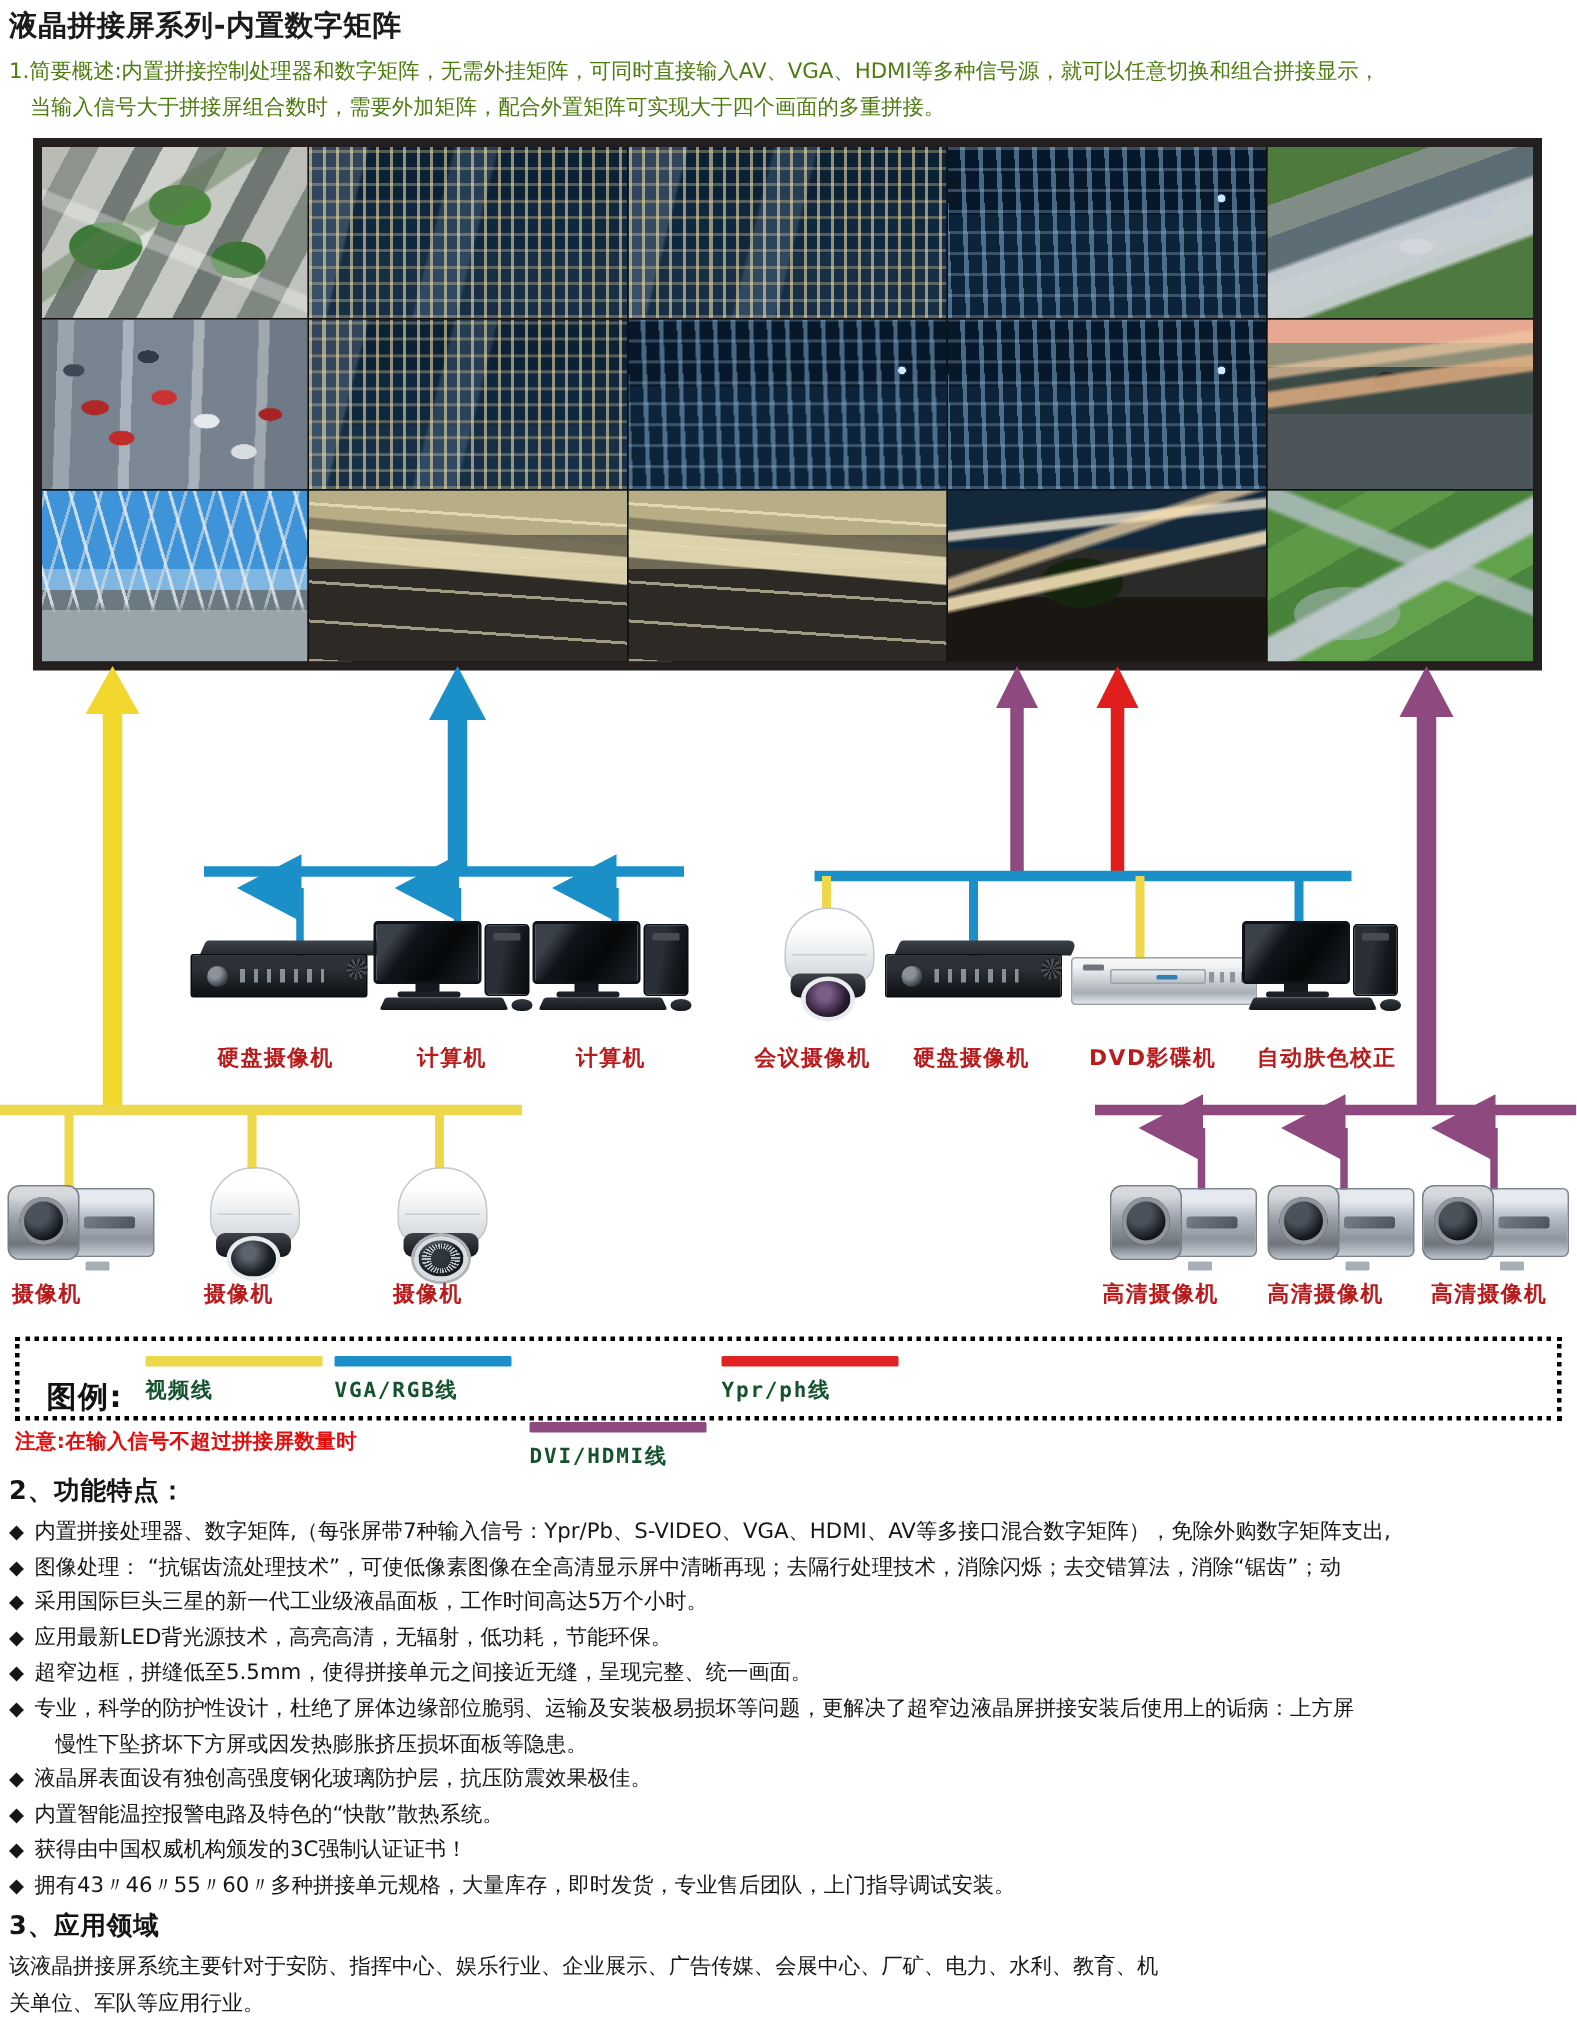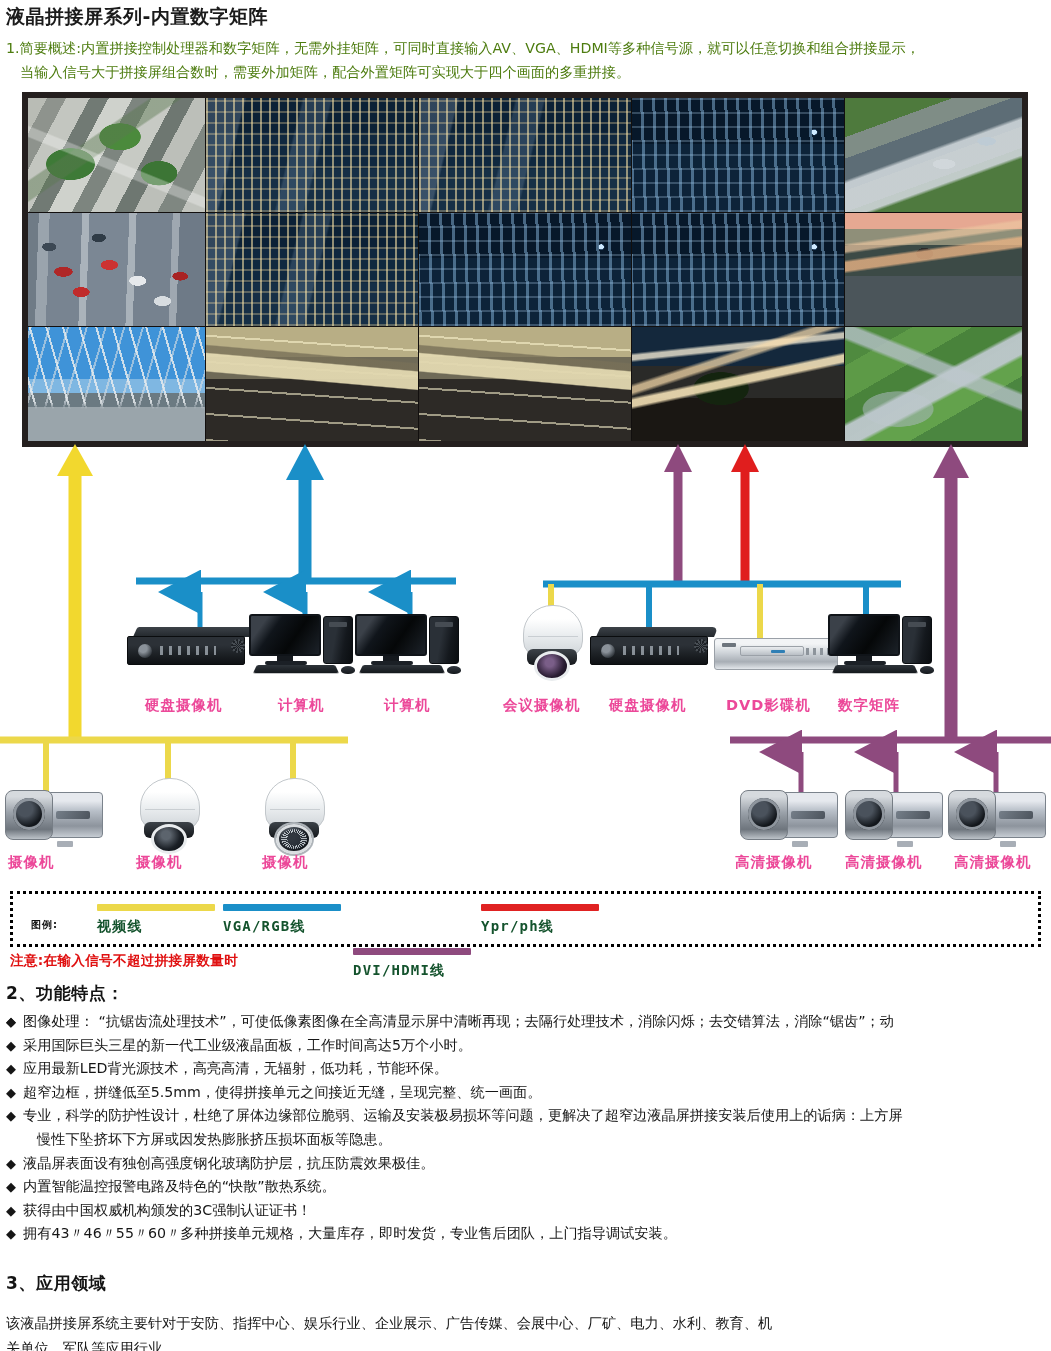--- a/index.html
+++ b/index.html
@@ -154,21 +154,21 @@
       linear-gradient(22deg,transparent 0 54%,rgba(180,192,198,.8) 56% 63%,transparent 65%),
       radial-gradient(ellipse 60px 30px at 30% 72%, rgba(170,185,190,.55) 0 58%, transparent 60%);
   }
 
   
   .wiring{position:absolute;left:0;top:440px;width:1051px;height:430px;}
 
   
   .dev-label{
     position:absolute;font-size:14.5px;font-weight:700;letter-spacing:1px;
-    color:#ec4899;white-space:nowrap;text-align:center;
+    color:#b91c1c;white-space:nowrap;text-align:center;
   }
 
   
   .device{position:absolute;}
 
   
   .boxcam{width:96px;height:56px;}
   .boxcam .body{
     position:absolute;left:24px;top:6px;width:72px;height:44px;border-radius:4px;
     background:linear-gradient(180deg,#e6e9ee 0 18%,#b9c0c9 40%,#8d949d 75%,#c6ccd3 100%);
@@ -297,21 +297,21 @@
   .dvd .logo{
     position:absolute;left:8px;top:9px;width:14px;height:4px;background:#6d757d;border-radius:1px;
   }
 
   
   .legend{
     position:absolute;left:10px;top:891px;width:1031px;height:56px;
     border:3px dotted #000;box-sizing:border-box;background:#fff;
   }
   .legend .lg-title{
-    position:absolute;left:18px;top:24px;font-size:10px;font-weight:700;letter-spacing:1px;color:#111;
+    position:absolute;left:18px;top:24px;font-size:20px;font-weight:700;letter-spacing:1px;color:#111;
   }
   .legend .lg-item{position:absolute;top:10px;}
   .legend .lg-swatch{width:118px;height:7px;border-radius:1px;}
   .legend .lg-text{
     margin-top:7px;font-size:14px;font-weight:700;letter-spacing:1.2px;color:#14532d;
     font-family:"DejaVu Sans Mono","Liberation Mono",monospace;
   }
   .note{
     position:absolute;left:10px;top:952px;font-size:13.6px;font-weight:700;color:#e01010;letter-spacing:.3px;
   }
@@ -513,21 +513,21 @@
       <div class="kbd"></div>
       <div class="mouse"></div>
   </div>
 
   <div class="dev-label" style="left:145px;top:696px;">硬盘摄像机</div>
   <div class="dev-label" style="left:278px;top:696px;">计算机</div>
   <div class="dev-label" style="left:384px;top:696px;">计算机</div>
   <div class="dev-label" style="left:503px;top:696px;">会议摄像机</div>
   <div class="dev-label" style="left:609px;top:696px;">硬盘摄像机</div>
   <div class="dev-label" style="left:726px;top:696px;">DVD影碟机</div>
-  <div class="dev-label" style="left:838px;top:696px;">数字矩阵</div>
+  <div class="dev-label" style="left:838px;top:696px;">自动肤色校正</div>
 
   <div class="device boxcam" style="left:5px;top:786px;">
     <div class="body"></div>
       <div class="lens"></div>
       <div class="foot"></div>
   </div>
   <div class="device ptz" style="left:132px;top:778px;">
     <div class="dome"></div>
       <div class="ring"></div>
       <div class="lensball"></div>
@@ -578,20 +578,21 @@
       <div class="lg-swatch" style="background:#e02222;"></div>
       <div class="lg-text">Ypr/ph线</div>
     </div>
   </div>
   <div class="note">注意:在输入信号不超过拼接屏数量时</div>
 
   <div class="sec" style="top:982px;">
     <div class="sec-h">2、功能特点：</div>
     <ul class="bullets" style="margin-top:5px;">
       <li><span class="dia">◆</span>
+        <span>内置拼接处理器、数字矩阵,（每张屏带7种输入信号：Ypr/Pb、S-VIDEO、VGA、HDMI、AV等多接口混合数字矩阵），免除外购数字矩阵支出,</span>
         </li>
       <li><span class="dia">◆</span>
         <span>图像处理： “抗锯齿流处理技术”，可使低像素图像在全高清显示屏中清晰再现；去隔行处理技术，消除闪烁；去交错算法，消除“锯齿”；动</span>
         </li>
       <li><span class="dia">◆</span>
         <span>采用国际巨头三星的新一代工业级液晶面板，工作时间高达5万个小时。</span></li>
       <li><span class="dia">◆</span>
         <span>应用最新LED背光源技术，高亮高清，无辐射，低功耗，节能环保。</span></li>
       <li><span class="dia">◆</span>
         <span>超窄边框，拼缝低至5.5mm，使得拼接单元之间接近无缝，呈现完整、统一画面。</span></li>
@@ -604,17 +605,17 @@
         <span>内置智能温控报警电路及特色的“快散”散热系统。</span></li>
       <li><span class="dia">◆</span>
         <span>获得由中国权威机构颁发的3C强制认证证书！</span></li>
       <li><span class="dia">◆</span>
         <span>拥有43〃46〃55〃60〃多种拼接单元规格，大量库存，即时发货，专业售后团队，上门指导调试安装。</span></li>
     </ul>
   </div>
 
   <div class="sec" style="top:1272px;">
     <div class="sec-h">3、应用领域</div>
-    <div class="para" style="margin-top:16px;">该液晶拼接屏系统主要针对于安防、指挥中心、娱乐行业、企业展示、广告传媒、会展中心、厂矿、电力、水利、教育、机</div>
+    <div class="para" style="margin-top:4px;">该液晶拼接屏系统主要针对于安防、指挥中心、娱乐行业、企业展示、广告传媒、会展中心、厂矿、电力、水利、教育、机</div>
     <div class="para">关单位、军队等应用行业。</div>
   </div>
 
 </div>
 
 </body></html>

